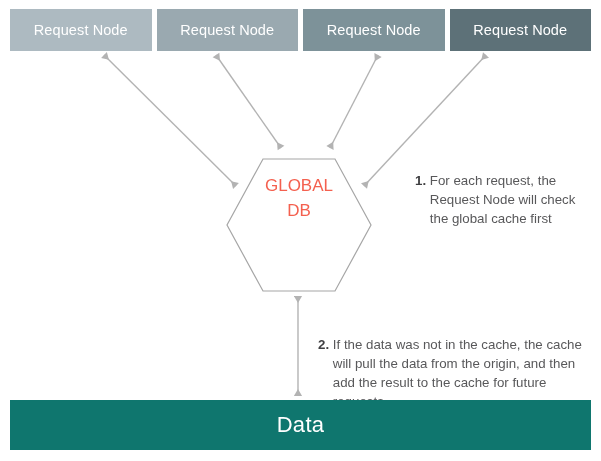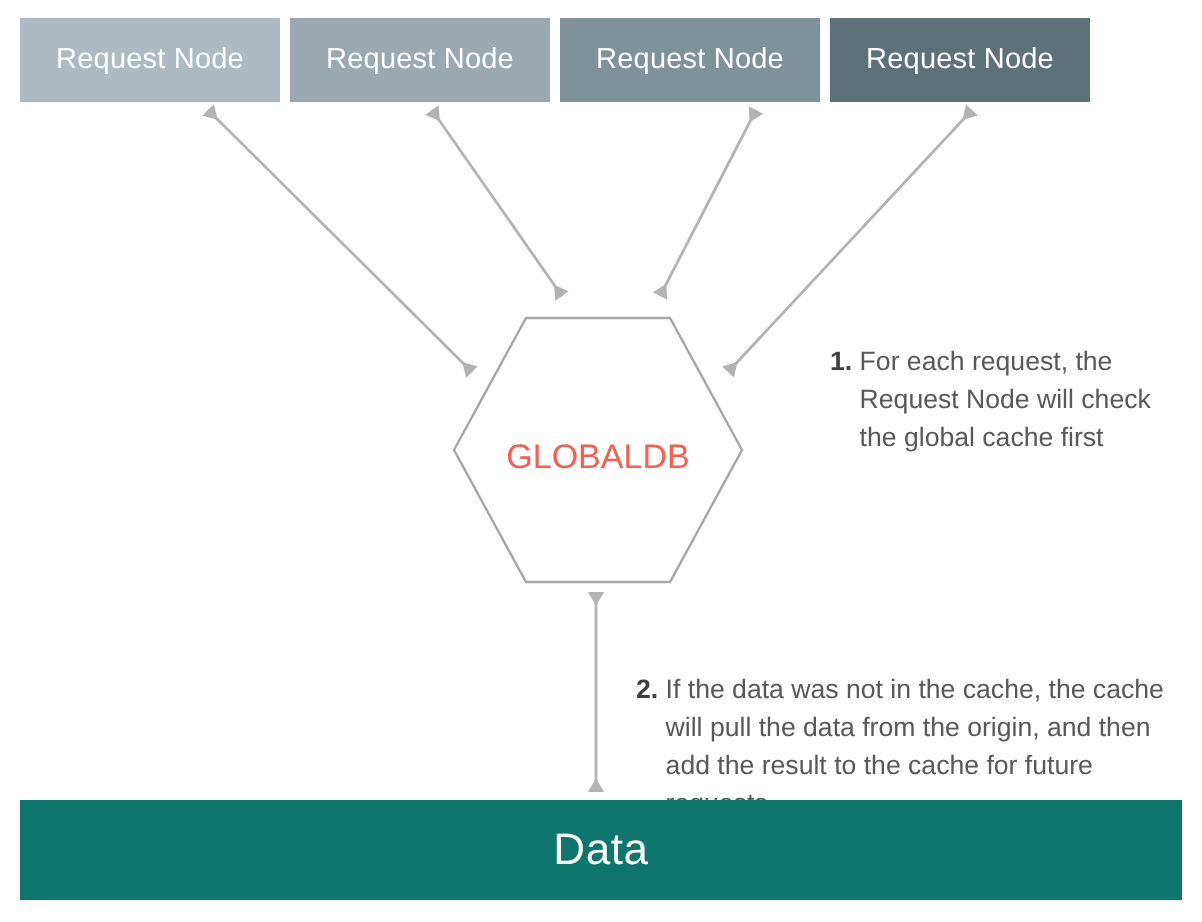--- a/index.html
+++ b/index.html
@@ -17,21 +17,21 @@
     height: 461px;
     background: #ffffff;
     overflow: hidden;
   }
 
   
   .node-row {
     position: absolute;
     left: 10px;
     top: 9px;
-    width: 535px;
+    width: 581px;
     height: 42px;
     display: flex;
     gap: 5px;
   }
   .node-box {
     flex: 1 1 0;
     display: flex;
     align-items: center;
     justify-content: center;
     color: #ffffff;
@@ -51,27 +51,26 @@
   }
   .hex-wrap svg {
     position: absolute;
     left: 0;
     top: 0;
     overflow: visible;
   }
   .hex-label {
     position: absolute;
     left: 0;
-    top: 4px;
+    top: 17px;
     width: 148px;
     height: 136px;
     display: flex;
-    flex-direction: row;
+    flex-direction: column;
     align-items: center;
-    justify-content: center;
     color: #f4604f;
     font-size: 17px;
     line-height: 1.45;
     text-align: center;
     user-select: none;
   }
 
   
   #arrows {
     position: absolute;

